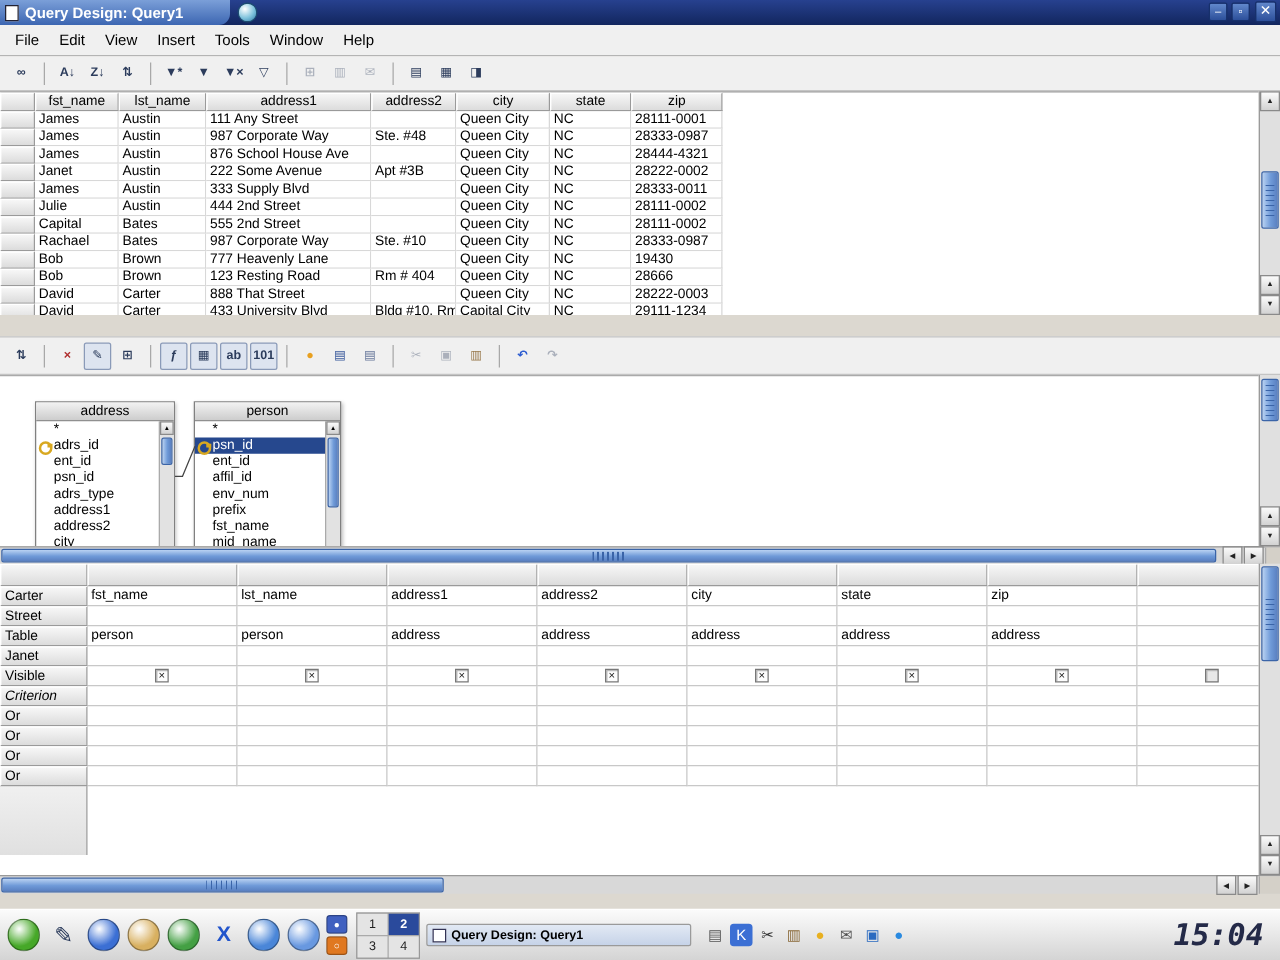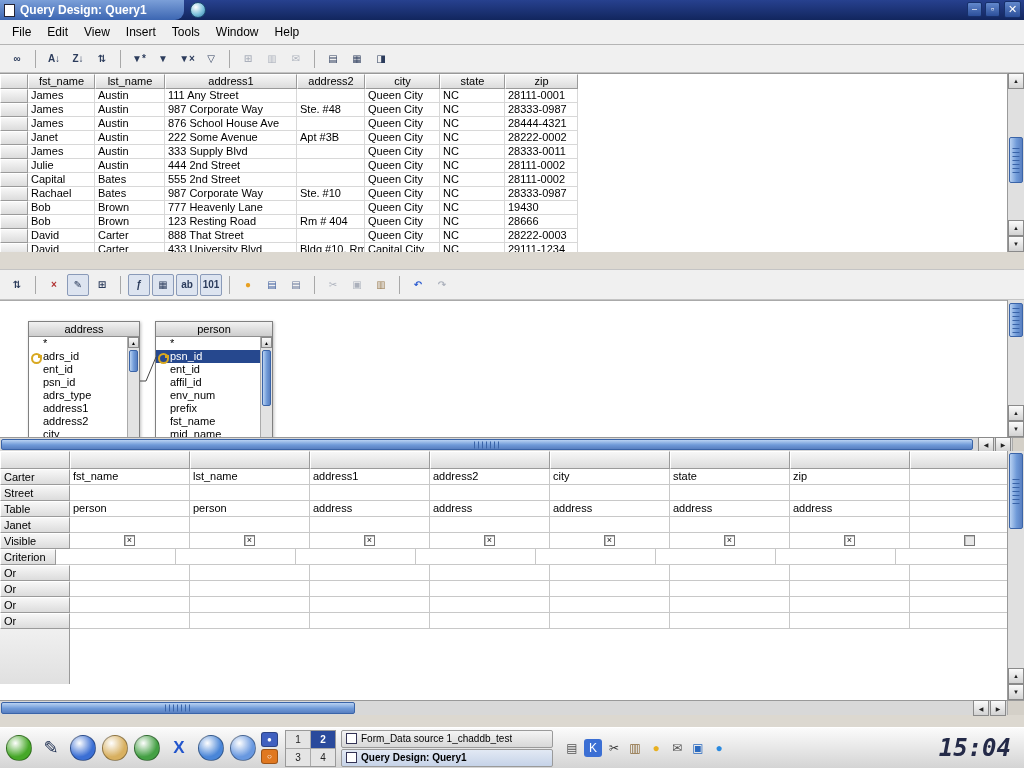--- a/index.html
+++ b/index.html
@@ -480,21 +480,21 @@
             <span class="cbx">×</span>
           </div>
           <div class="qg-cell center" style="width: 120px;">
             <span class="cbx">×</span>
           </div>
           <div class="qg-cell center" style="width: 120px;">
             <span class="cbx off"></span>
           </div>
         </div>
         <div class="qg-row">
-          <div class="qg-label raised" style="width: 56px;">Criterion</div>
+          <div class="qg-label raised" style="width: 70px; font-style: italic;">Criterion</div>
           <div class="qg-cell" style="width: 120px;"></div>
           <div class="qg-cell" style="width: 120px;"></div>
           <div class="qg-cell" style="width: 120px;"></div>
           <div class="qg-cell" style="width: 120px;"></div>
           <div class="qg-cell" style="width: 120px;"></div>
           <div class="qg-cell" style="width: 120px;"></div>
           <div class="qg-cell" style="width: 120px;"></div>
           <div class="qg-cell" style="width: 120px;"></div>
         </div>
         <div class="qg-row">
@@ -589,24 +589,20 @@
         <div class="mini" style="background: rgb(64, 96, 192); color: rgb(255, 255, 255);">●</div>
         <div class="mini" style="background: rgb(224, 120, 32); color: rgb(255, 255, 255);">○</div>
       </div>
     <div class="pager" id="pager">
         <div class="pager-cell">1</div>
         <div class="pager-cell active">2</div>
         <div class="pager-cell">3</div>
         <div class="pager-cell">4</div>
       </div>
     <div class="tasks" id="tasks">
-        <div class="task-btn">
-          <span class="task-icon"></span>
-          <span class="task-label">Form_Data source 1_chaddb_test</span>
-        </div>
         <div class="task-btn active">
           <span class="task-icon"></span>
           <span class="task-label">Query Design: Query1</span>
         </div>
       </div>
     <div class="tray" id="tray">
         <div class="tray-icon" style="color: rgb(85, 85, 85);">▤</div>
         <div class="tray-icon" style="background: rgb(59, 111, 212); border-radius: 3px; color: rgb(255, 255, 255);">K</div>
         <div class="tray-icon" style="color: rgb(51, 51, 51);">✂</div>
         <div class="tray-icon" style="color: rgb(138, 106, 58);">▥</div>

